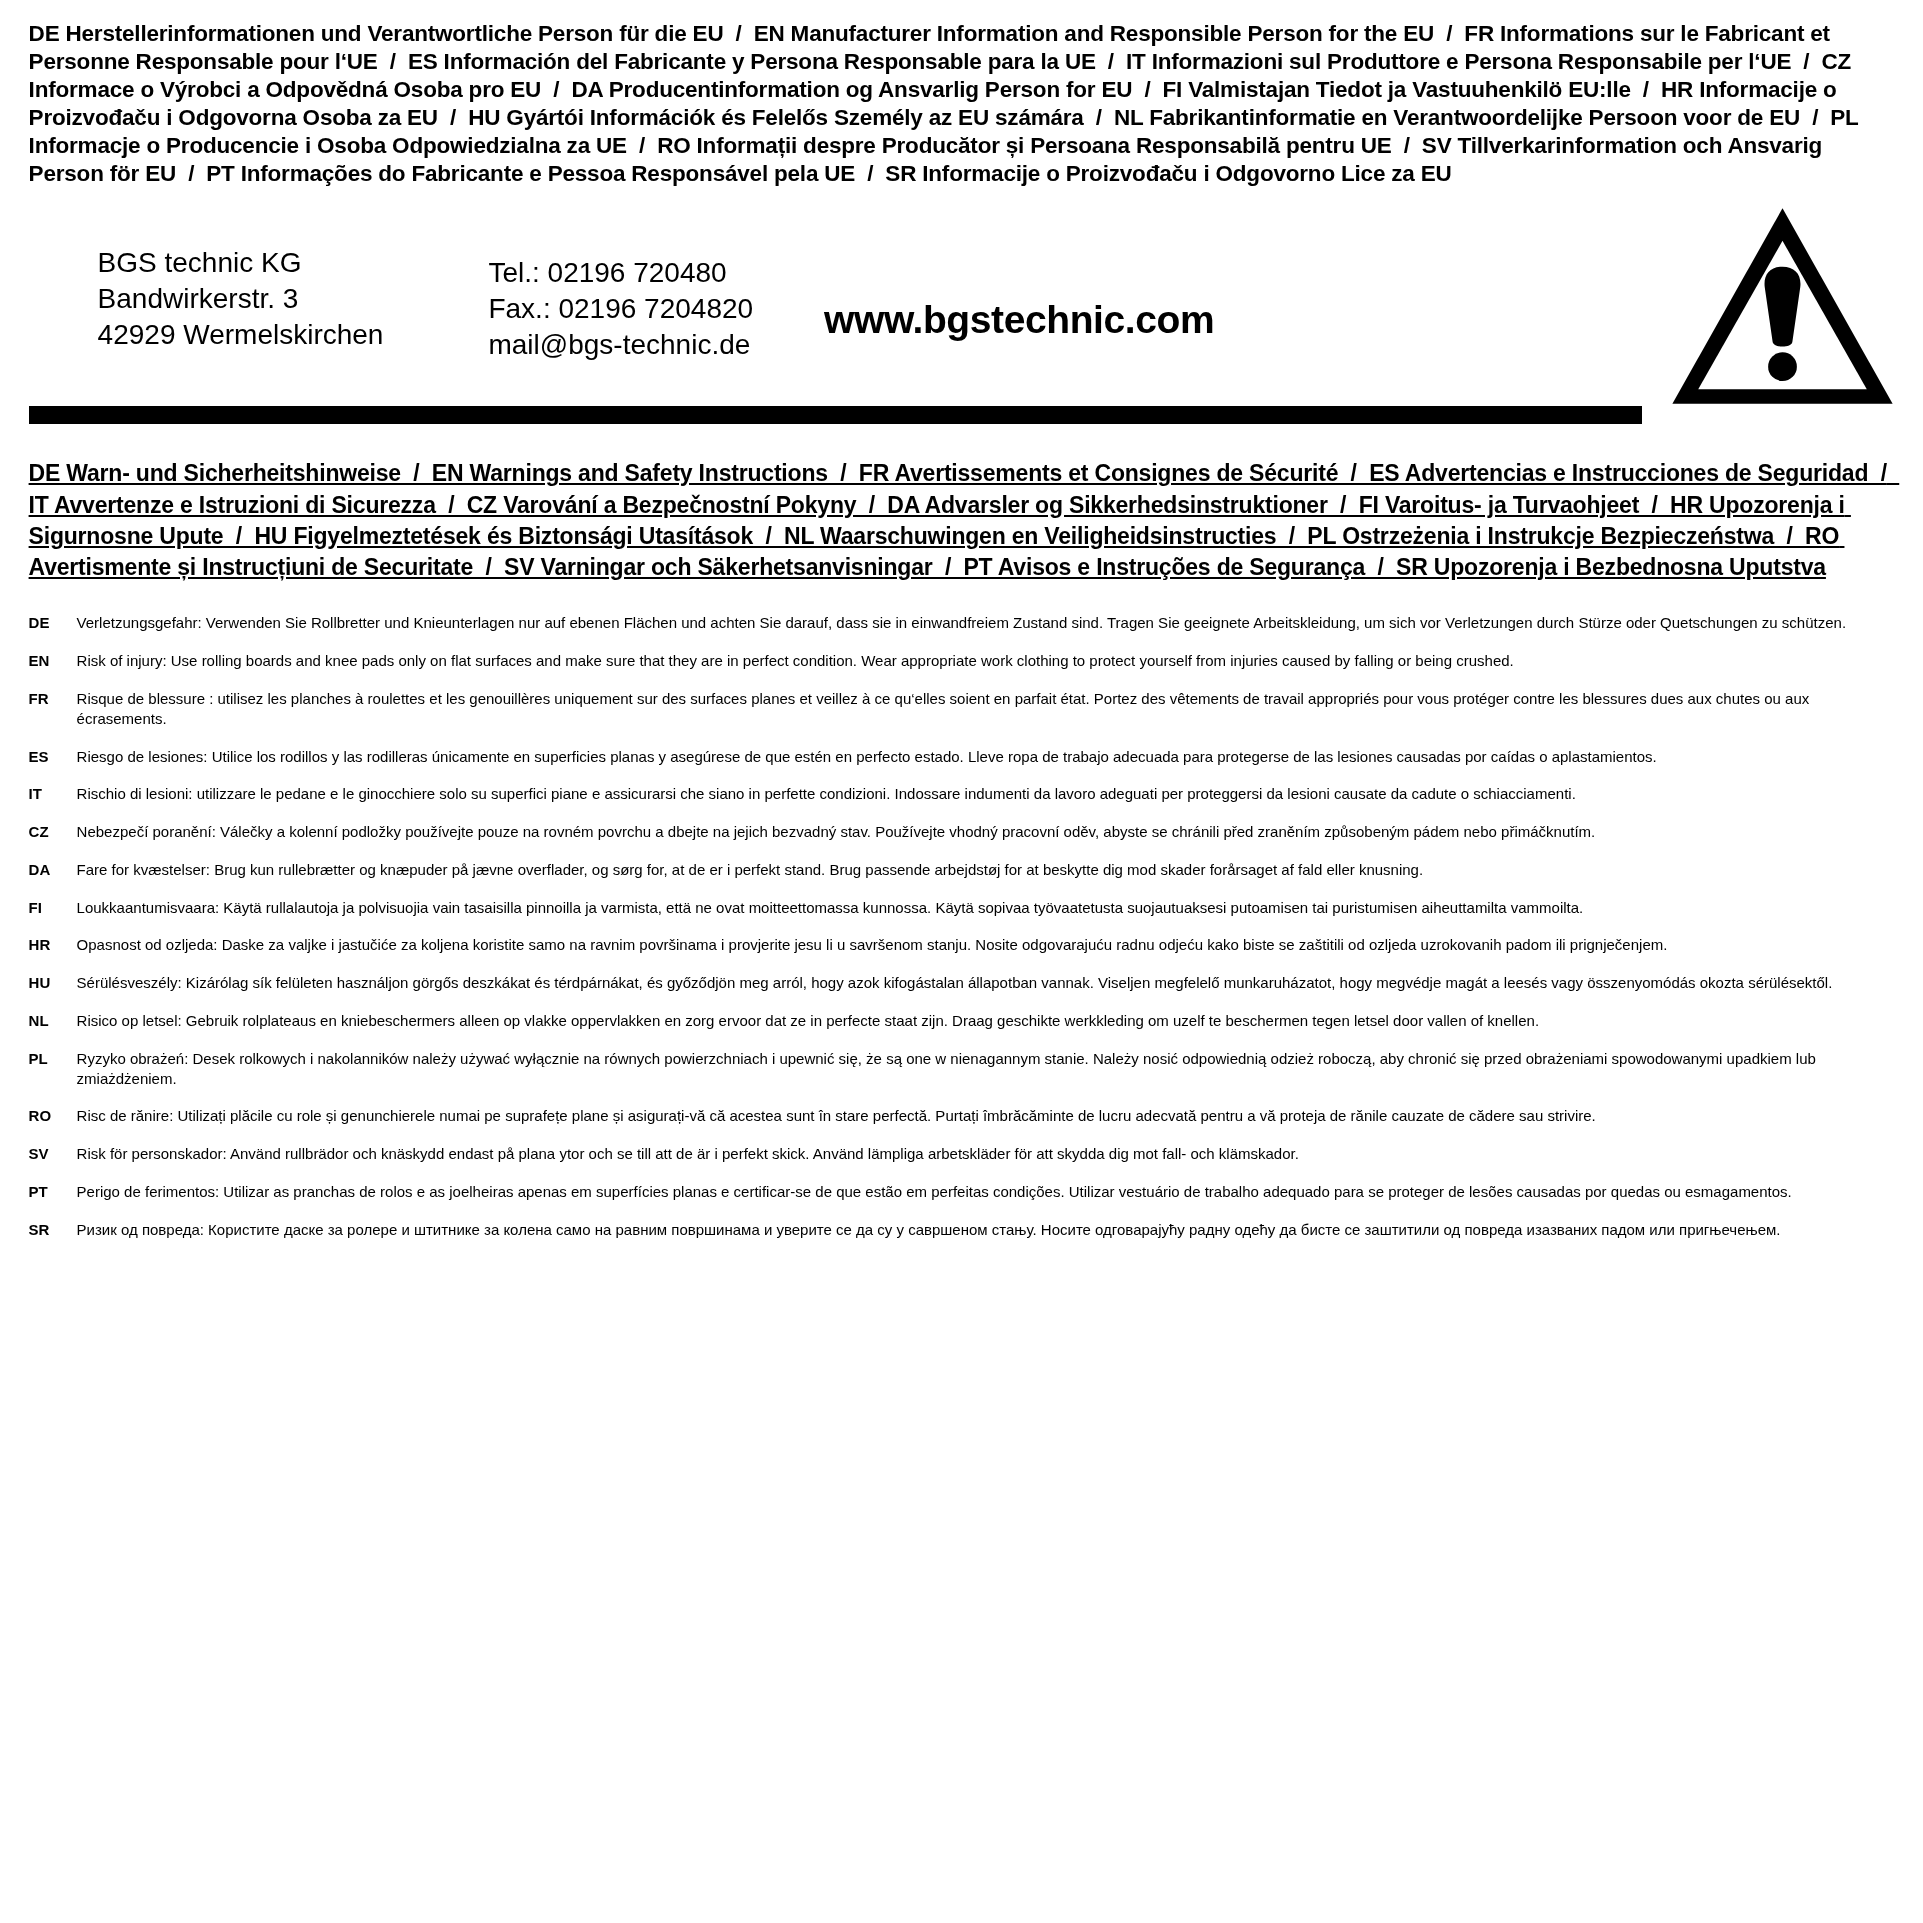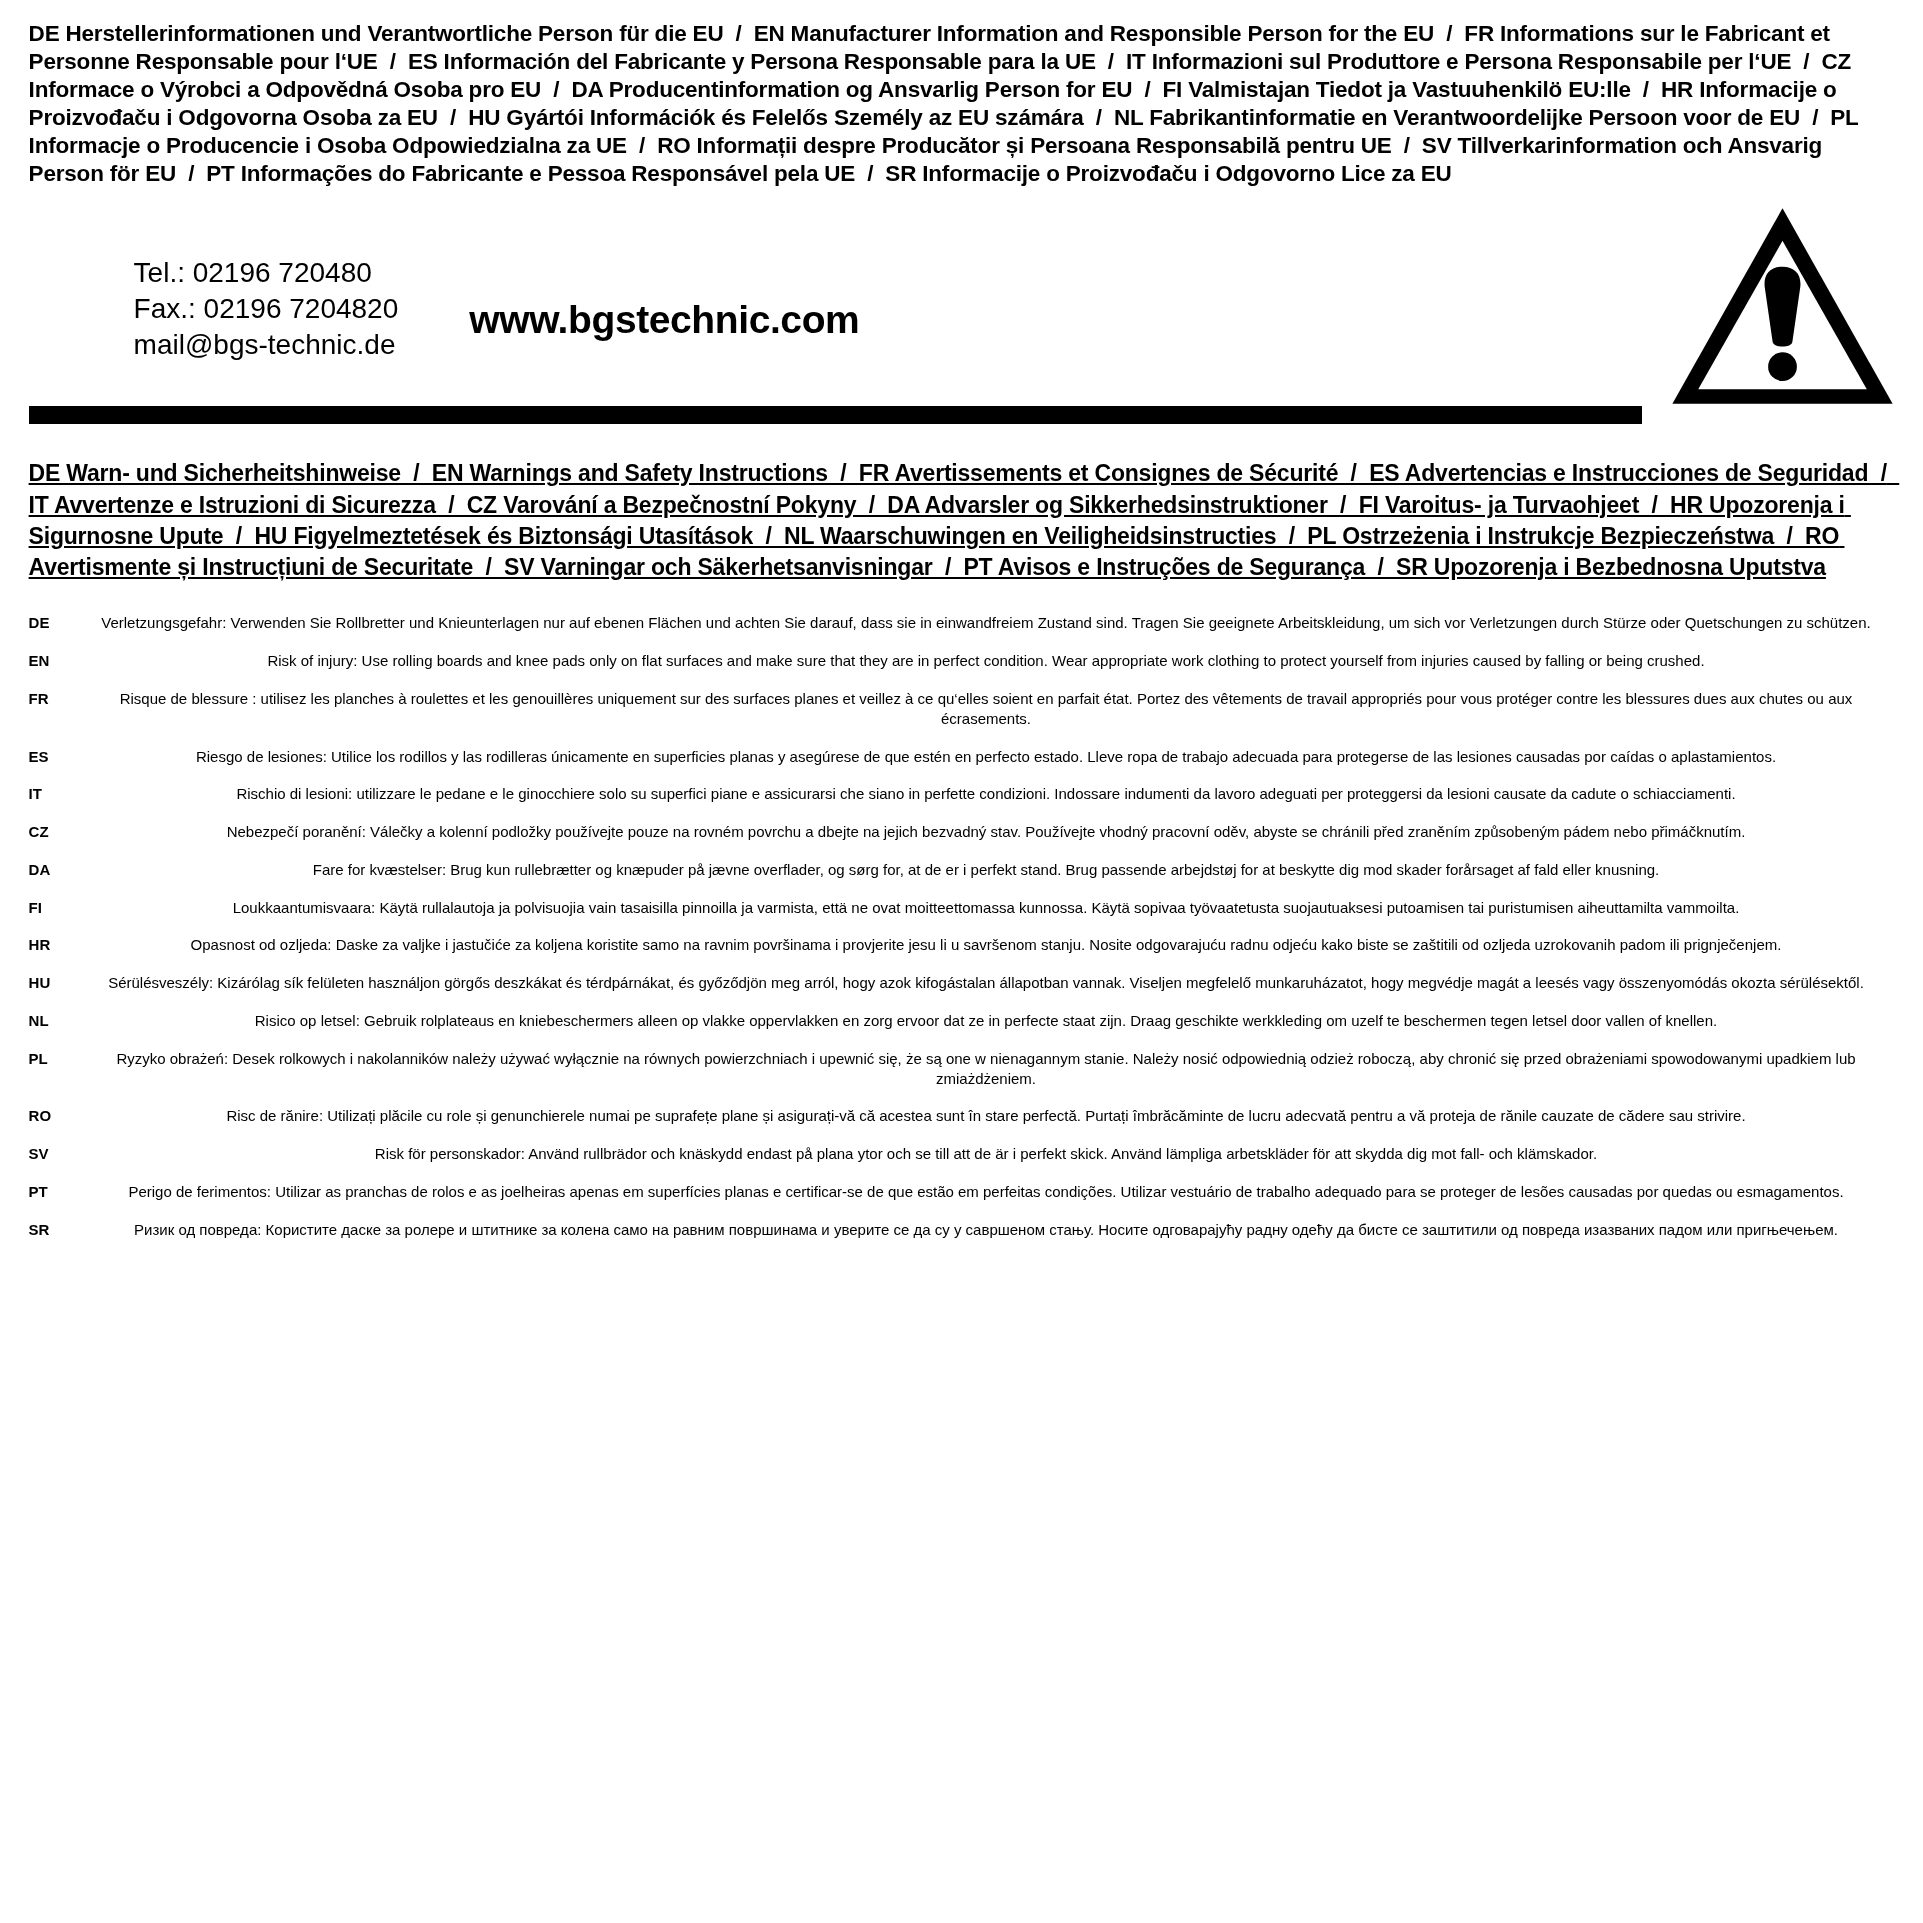--- a/index.html
+++ b/index.html
@@ -60,32 +60,37 @@
   }
   .warnings-list { margin-top: 30px; }
   .warning-row {
     display: flex;
     align-items: flex-start;
     margin-bottom: 18px;
     font-size: 15px;
     line-height: 1.32;
   }
   .warning-lang { flex: 0 0 48px; font-weight: bold; }
-  .warning-text { flex: 1 1 auto; text-align: center; }
+  .warning-text { flex: 1 1 auto; }
 </style>
 </head>
 <body>
 
 <div class="page">
 
   <p class="header-langs">DE Herstellerinformationen und Verantwortliche Person für die EU  /  EN Manufacturer Information and Responsible Person for the EU  /  FR Informations sur le Fabricant et Personne Responsable pour l‘UE  /  ES Información del Fabricante y Persona Responsable para la UE  /  IT Informazioni sul Produttore e Persona Responsabile per l‘UE  /  CZ Informace o Výrobci a Odpovědná Osoba pro EU  /  DA Producentinformation og Ansvarlig Person for EU  /  FI Valmistajan Tiedot ja Vastuuhenkilö EU:lle  /  HR Informacije o Proizvođaču i Odgovorna Osoba za EU  /  HU Gyártói Információk és Felelős Személy az EU számára  /  NL Fabrikantinformatie en Verantwoordelijke Persoon voor de EU  /  PL Informacje o Producencie i Osoba Odpowiedzialna za UE  /  RO Informații despre Producător și Persoana Responsabilă pentru UE  /  SV Tillverkarinformation och Ansvarig Person för EU  /  PT Informações do Fabricante e Pessoa Responsável pela UE  /  SR Informacije o Proizvođaču i Odgovorno Lice za EU</p>
 
   <div class="company-row">
 
 
+    <div class="address-block">
+      <div>BGS technic KG</div>
+      <div>Bandwirkerstr. 3</div>
+      <div>42929 Wermelskirchen</div>
+    </div>
 
     <div class="contact-block">
       <div>Tel.: 02196 720480</div>
       <div>Fax.: 02196 7204820</div>
       <div>mail@bgs-technic.de</div>
     </div>
 
     <div class="website">www.bgstechnic.com</div>
 
     <div class="triangle-wrap">

